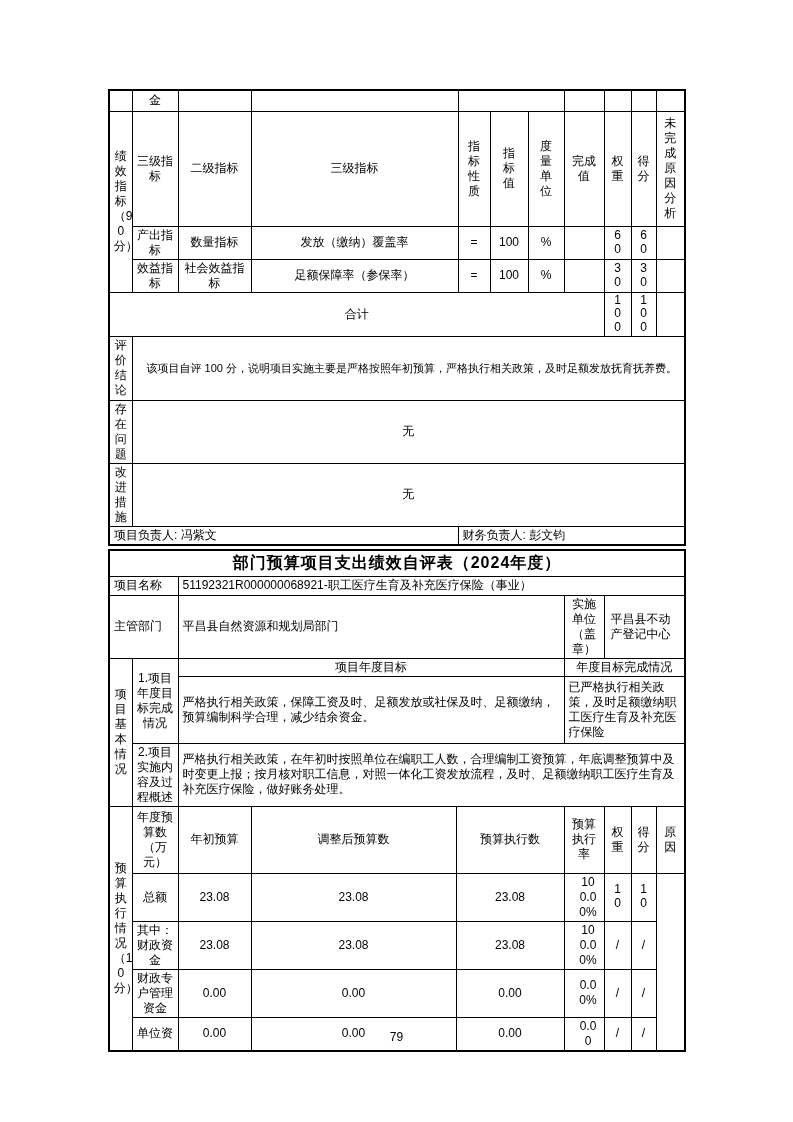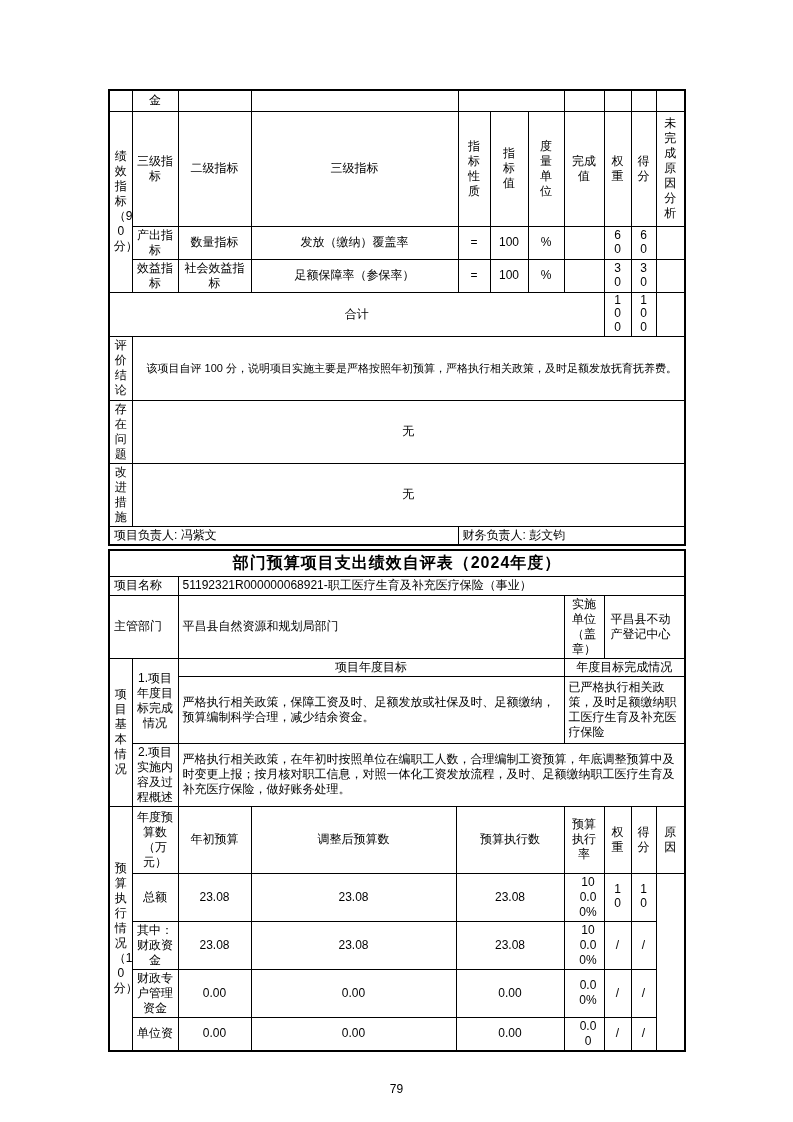--- a/index.html
+++ b/index.html
@@ -10,21 +10,21 @@
   #t2{top:549px;}
   td{border:1px solid #000;padding:1px 2px;font-size:12px;text-align:center;vertical-align:middle;word-break:break-all;line-height:1.25;overflow:hidden;}
   td.left{text-align:left;padding-left:4px;padding-right:4px;}
   td.concl{text-align:left;padding-left:14px;padding-right:6px;font-size:11px;margin-top:15px;}
   td.title-cell{font-size:16px;font-weight:bold;letter-spacing:1px;border-bottom:1px solid #000;}
   td.ratecell{padding-left:12px;padding-right:4px;}
   .vcjk,.vnum,.v2{display:inline-block;word-break:break-all;vertical-align:middle;}
   .vcjk{max-width:14px;}
   .vnum{max-width:8px;line-height:1.15;}
   .v2{max-width:26px;}
-  .pagenum{position:absolute;left:0;top:1082px;width:100%;text-align:center;font-size:12px;}
+  .pagenum{position:absolute;left:0;top:1030px;width:100%;text-align:center;font-size:12px;}
 </style>
 </head>
 <body>
 
 <div class="sheet">
 
   <table id="t1">
     <colgroup>
       <col style="width:23px">
         <col style="width:46px">

